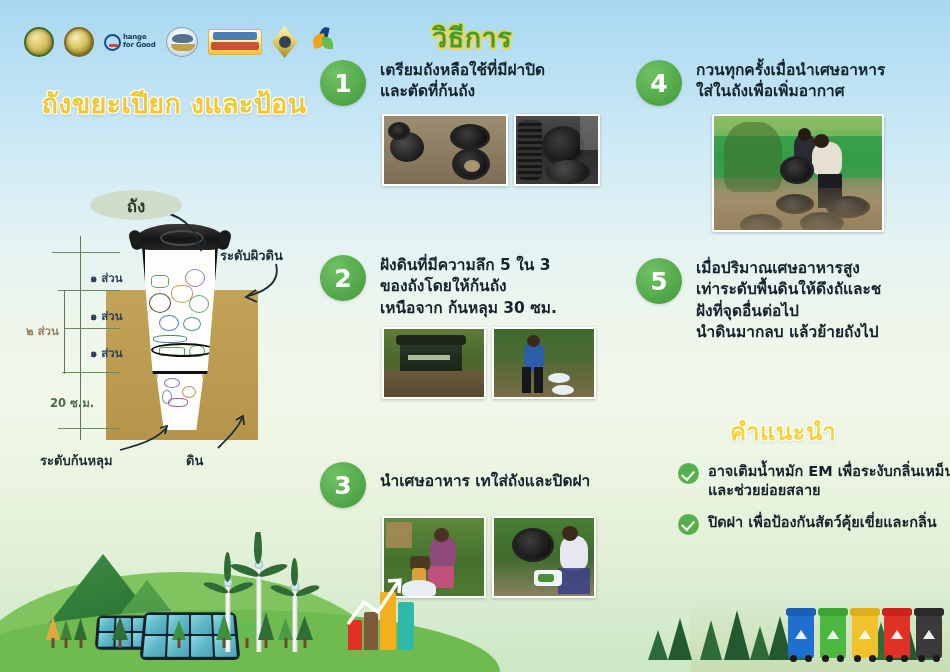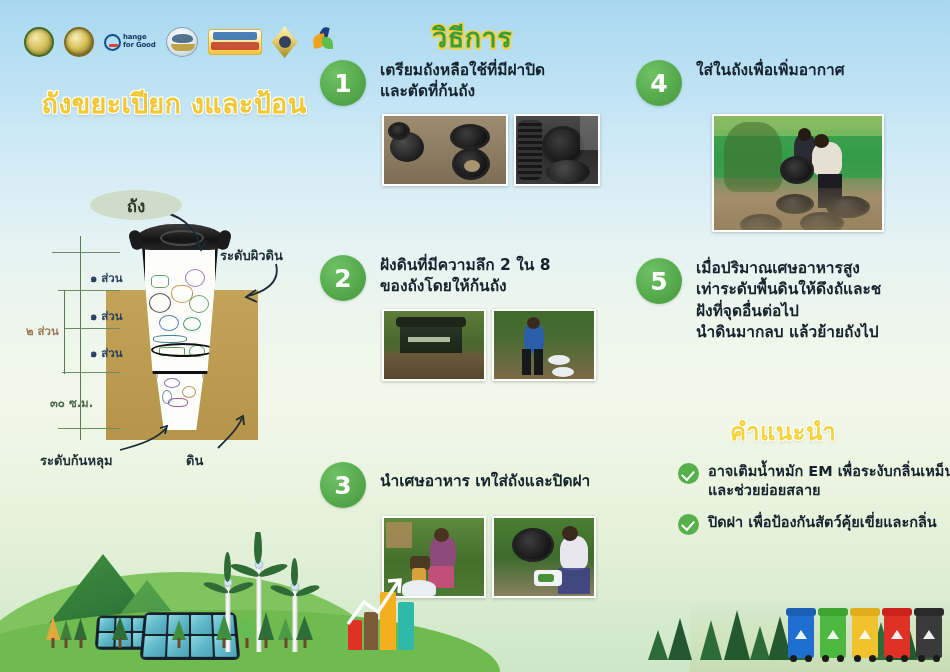--- a/index.html
+++ b/index.html
@@ -253,21 +253,21 @@
   <div class="tick" style="left:50px; top:108px; width:62px; height:1.4px;"></div>
   <div class="tick" style="left:56px; top:146px; width:56px; height:1.4px;"></div>
   <div class="tick" style="left:54px; top:190px; width:58px; height:1.4px;"></div>
   <div class="tick" style="left:50px; top:246px; width:62px; height:1.4px;"></div>
   <div class="vline" style="left:56px; top:108px; height:84px;"></div>
 
   <div class="dia-meas" id="m1">๑ ส่วน</div>
   <div class="dia-meas" id="m2">๑ ส่วน</div>
   <div class="dia-meas" id="m3">๑ ส่วน</div>
   <div class="dia-meas" id="m-two">๒ ส่วน</div>
-  <div class="dia-meas" id="m-cm">๓๐ ซ.ม.</div>
+  <div class="dia-meas" id="m-cm">20 ซ.ม.</div>
 
   <div id="bin-wrap">
     <div id="bin-below">
       <div class="veg" style="left:6px; top:6px; width:16px; height:10px; border:1.5px solid #7b5ea8; border-radius:50%;"></div>
       <div class="veg" style="left:24px; top:14px; width:14px; height:12px; border:1.5px solid #b07a3a; border-radius:50%;"></div>
       <div class="veg" style="left:10px; top:26px; width:20px; height:9px; border:1.5px solid #8e3f8e; border-radius:40%;"></div>
       <div class="veg" style="left:4px; top:18px; width:10px; height:14px; border:1.5px solid #5d7fa8; border-radius:50%;"></div>
     </div>
     <div id="bin-body">
       <div class="veg" style="left:6px; top:26px; width:18px; height:13px; border:1.6px solid #4a8f4a; border-radius:30%;"></div>
@@ -329,22 +329,23 @@
       <div class="dot-bin" style="left:30px;top:44px;width:44px;height:24px;"></div>
       <div style="position:absolute;right:0;top:0;width:18px;height:34px;background:#7e7e7e;opacity:.55;"></div>
     </div>
   </div>
 </div>
 
 <div class="step" style="left:320px; top:255px; width:300px;">
   <div class="step-row">
     <div class="step-badge">2</div>
     <div class="step-text">
-      <div>ฝังดินที่มีความลึก 2 ใน 8</div>
+      <div>ฝังดินที่มีความลึก 5 ใน 3</div>
       <div>ของถังโดยให้ก้นถัง</div>
+      <div>เหนือจาก ก้นหลุม 30 ซม.</div>
     </div>
   </div>
   <div class="photos" style="margin-left:62px; margin-top:8px;">
     <div class="photo ph-garden" style="width:104px;height:72px;">
       <div style="position:absolute;left:16px;top:8px;width:62px;height:44px;border-radius:4px;background:linear-gradient(180deg,#2c3a2c,#15200f);"></div>
       <div style="position:absolute;left:12px;top:6px;width:70px;height:10px;border-radius:4px;background:#1e261a;"></div>
       <div style="position:absolute;left:24px;top:26px;width:42px;height:5px;background:#cfe0c0;opacity:.8;"></div>
       <div style="position:absolute;left:0;bottom:0;width:100%;height:26px;background:linear-gradient(180deg,#6a5a3c,#56492f);"></div>
     </div>
     <div class="photo ph-garden" style="width:104px;height:72px;">
@@ -386,20 +387,21 @@
       <div style="position:absolute;left:40px;top:52px;width:28px;height:16px;border-radius:4px;background:#f1f4f6;"></div>
       <div style="position:absolute;left:44px;top:56px;width:16px;height:8px;border-radius:3px;background:#4a8f3a;"></div>
     </div>
   </div>
 </div>
 
 <div class="step" style="left:636px; top:60px; width:310px;">
   <div class="step-row">
     <div class="step-badge">4</div>
     <div class="step-text">
+      <div>กวนทุกครั้งเมื่อนำเศษอาหาร</div>
       <div>ใส่ในถังเพื่อเพิ่มอากาศ</div>
     </div>
   </div>
   <div class="photos" style="margin-left:76px; margin-top:8px;">
     <div class="photo ph-fence" style="width:172px;height:118px;">
       <div style="position:absolute;left:0;top:14px;width:100%;height:48px;background:#2fa04a;opacity:.75;"></div>
       <div style="position:absolute;left:0;top:0;width:100%;height:20px;background:#8fc267;opacity:.7;"></div>
       <div style="position:absolute;left:10px;top:6px;width:58px;height:70px;background:#3f6b2c;opacity:.55;border-radius:40% 40% 20% 20%;"></div>
       <div class="person" style="left:80px;top:18px;width:22px;height:30px;background:#2b2b33;"></div>
       <div style="position:absolute;left:84px;top:12px;width:13px;height:13px;border-radius:50%;background:#241a12;"></div>

